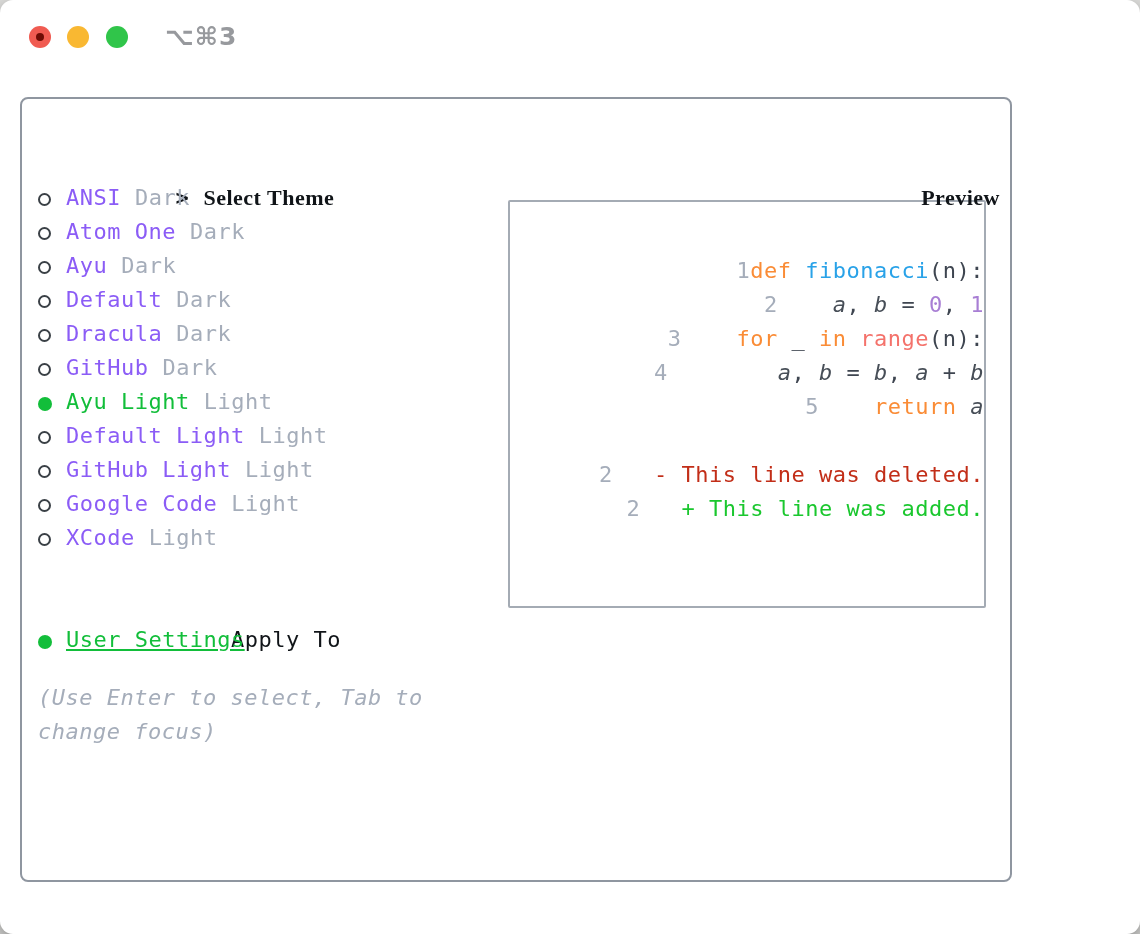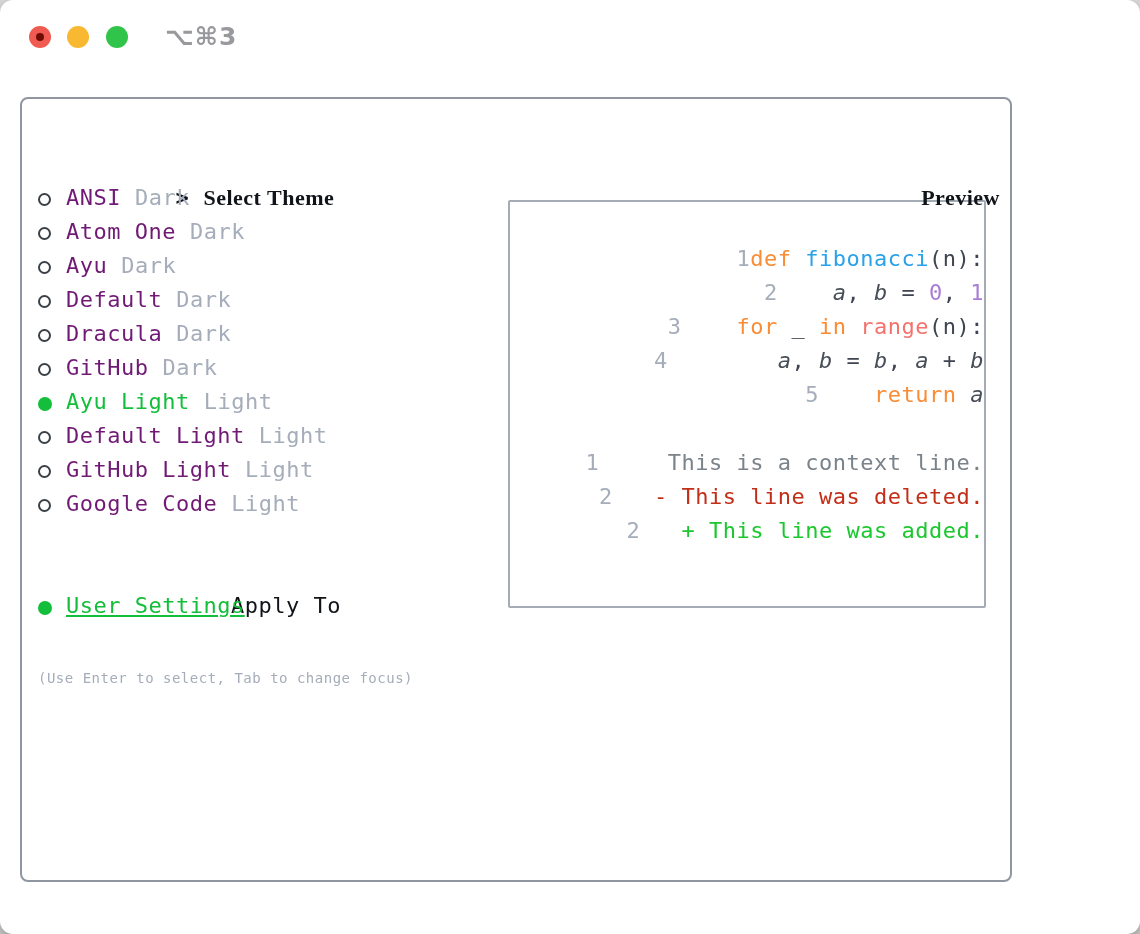--- a/index.html
+++ b/index.html
@@ -38,35 +38,35 @@
   .marker { display:inline-block; width:28px; }
   .prompt { font-weight:bold; color:#101418; }
   .header-text { font-weight:bold; color:#101418;font-family:Liberation Serif, serif; }
   .subheader-text { color:#101418; }
   .radio {
     width:13px; height:13px; border:2px solid #3A4046; border-radius:50%;
     display:inline-block; vertical-align:-1px;
   }
   .radio.sel { width:14px; height:14px; border:none;
     background:var(--selected-green,#12BE3A); vertical-align:-2px; }
-  .theme-name { color:#701a75; }
+  .theme-name { color:#8b5cf6; }
   .theme-name.selected, .apply-label.selected { color:var(--selected-green,#12BE3A); }
   .apply-label { color:#2F363C;text-decoration:underline; }
   .variant { color:var(--muted-gray,#A5ADBA); margin-left:14px;text-align:center; }
   .apply-block { margin-top:34px; }
   .hint {
-    margin-top:38px; width:424px;
+    margin-top:24px; width:424px;
     color:var(--muted-gray,#A5ADBA);
-    font-size:14px; line-height:34px; letter-spacing:.5px;
+    font-size:22px; line-height:34px; letter-spacing:.5px;font-style:italic;
   }
   
   .preview-box {
     margin:19px 0 0 8px; width:478px; height:408px;
     border:2px solid #A4ABB4; border-radius:2px;
-    padding:6px 0 0 17px; overflow:hidden;
+    padding:18px 0 0 17px; overflow:hidden;
   }
   .cline { height:34px; line-height:34px; white-space:pre; font-size:22px; letter-spacing:.5px; }
   .lineno { display:inline-block; width:28px; color:var(--muted-gray,#9CA5B3); }
   .seg-plain   { color:var(--code-dark,#3E4550); }
   .seg-kw      { color:var(--keyword-orange,#FA8C36); }
   .seg-fn      { color:var(--function-blue,#29A2E8); }
   .seg-builtin { color:var(--builtin-coral,#F4726B); }
   .seg-num     { color:var(--number-purple,#A87ED4); }
   .seg-var     { color:#474E57; font-style:italic; }
   .seg-ctx     { color:var(--context-gray,#7A828A); }
@@ -99,20 +99,21 @@
             <div class="row"><span class="marker"><span class="radio"></span></span><span class="theme-name">ANSI</span><span class="variant">Dark</span></div>
             <div class="row"><span class="marker"><span class="radio"></span></span><span class="theme-name">Atom One</span><span class="variant">Dark</span></div>
             <div class="row"><span class="marker"><span class="radio"></span></span><span class="theme-name">Ayu</span><span class="variant">Dark</span></div>
             <div class="row"><span class="marker"><span class="radio"></span></span><span class="theme-name">Default</span><span class="variant">Dark</span></div>
             <div class="row"><span class="marker"><span class="radio"></span></span><span class="theme-name">Dracula</span><span class="variant">Dark</span></div>
             <div class="row"><span class="marker"><span class="radio"></span></span><span class="theme-name">GitHub</span><span class="variant">Dark</span></div>
             <div class="row"><span class="marker"><span class="radio sel"></span></span><span class="theme-name selected">Ayu Light</span><span class="variant">Light</span></div>
             <div class="row"><span class="marker"><span class="radio"></span></span><span class="theme-name">Default Light</span><span class="variant">Light</span></div>
             <div class="row"><span class="marker"><span class="radio"></span></span><span class="theme-name">GitHub Light</span><span class="variant">Light</span></div>
             <div class="row"><span class="marker"><span class="radio"></span></span><span class="theme-name">Google Code</span><span class="variant">Light</span></div>
+            <div class="row"><span class="marker"><span class="radio"></span></span><span class="theme-name">XCode</span><span class="variant">Light</span></div>
           </div>
 
         <div class="apply-block">
           <div class="row">
             <span class="marker"></span><span class="subheader-text">Apply To</span>
           </div>
           <div id="apply-list">
               <div class="row"><span class="marker"><span class="radio sel"></span></span><span class="apply-label selected">User Settings</span></div>
             </div>
         </div>
@@ -126,21 +127,20 @@
         </div>
         <div class="preview-box">
           <div id="code-lines">
               <div class="cline"><span class="lineno"></span></div>
               <div class="cline"><span class="lineno">1</span><span class="seg-kw">def</span><span class="seg-plain"> </span><span class="seg-fn">fibonacci</span><span class="seg-plain">(n):</span></div>
               <div class="cline"><span class="lineno">2</span><span class="seg-plain">    </span><span class="seg-var">a</span><span class="seg-plain">, </span><span class="seg-var">b</span><span class="seg-plain"> = </span><span class="seg-num">0</span><span class="seg-plain">, </span><span class="seg-num">1</span></div>
               <div class="cline"><span class="lineno">3</span><span class="seg-plain">    </span><span class="seg-kw">for</span><span class="seg-plain"> _ </span><span class="seg-kw">in</span><span class="seg-plain"> </span><span class="seg-builtin">range</span><span class="seg-plain">(n):</span></div>
               <div class="cline"><span class="lineno">4</span><span class="seg-plain">        </span><span class="seg-var">a</span><span class="seg-plain">, </span><span class="seg-var">b</span><span class="seg-plain"> = </span><span class="seg-var">b</span><span class="seg-plain">, </span><span class="seg-var">a</span><span class="seg-plain"> + </span><span class="seg-var">b</span></div>
               <div class="cline"><span class="lineno">5</span><span class="seg-plain">    </span><span class="seg-kw">return</span><span class="seg-plain"> </span><span class="seg-var">a</span></div>
               <div class="cline"><span class="lineno"></span></div>
-              <div class="cline"><span class="lineno">1</span><span class="seg-ctx">     This is a context line.</span></div>
               <div class="cline"><span class="lineno">2</span><span class="seg-plain">   </span><span class="seg-del">- This line was deleted.</span></div>
               <div class="cline"><span class="lineno">2</span><span class="seg-plain">   </span><span class="seg-add">+ This line was added.</span></div>
             </div>
         </div>
       </div>
 
     </div>
   </div>
 </div>
 

